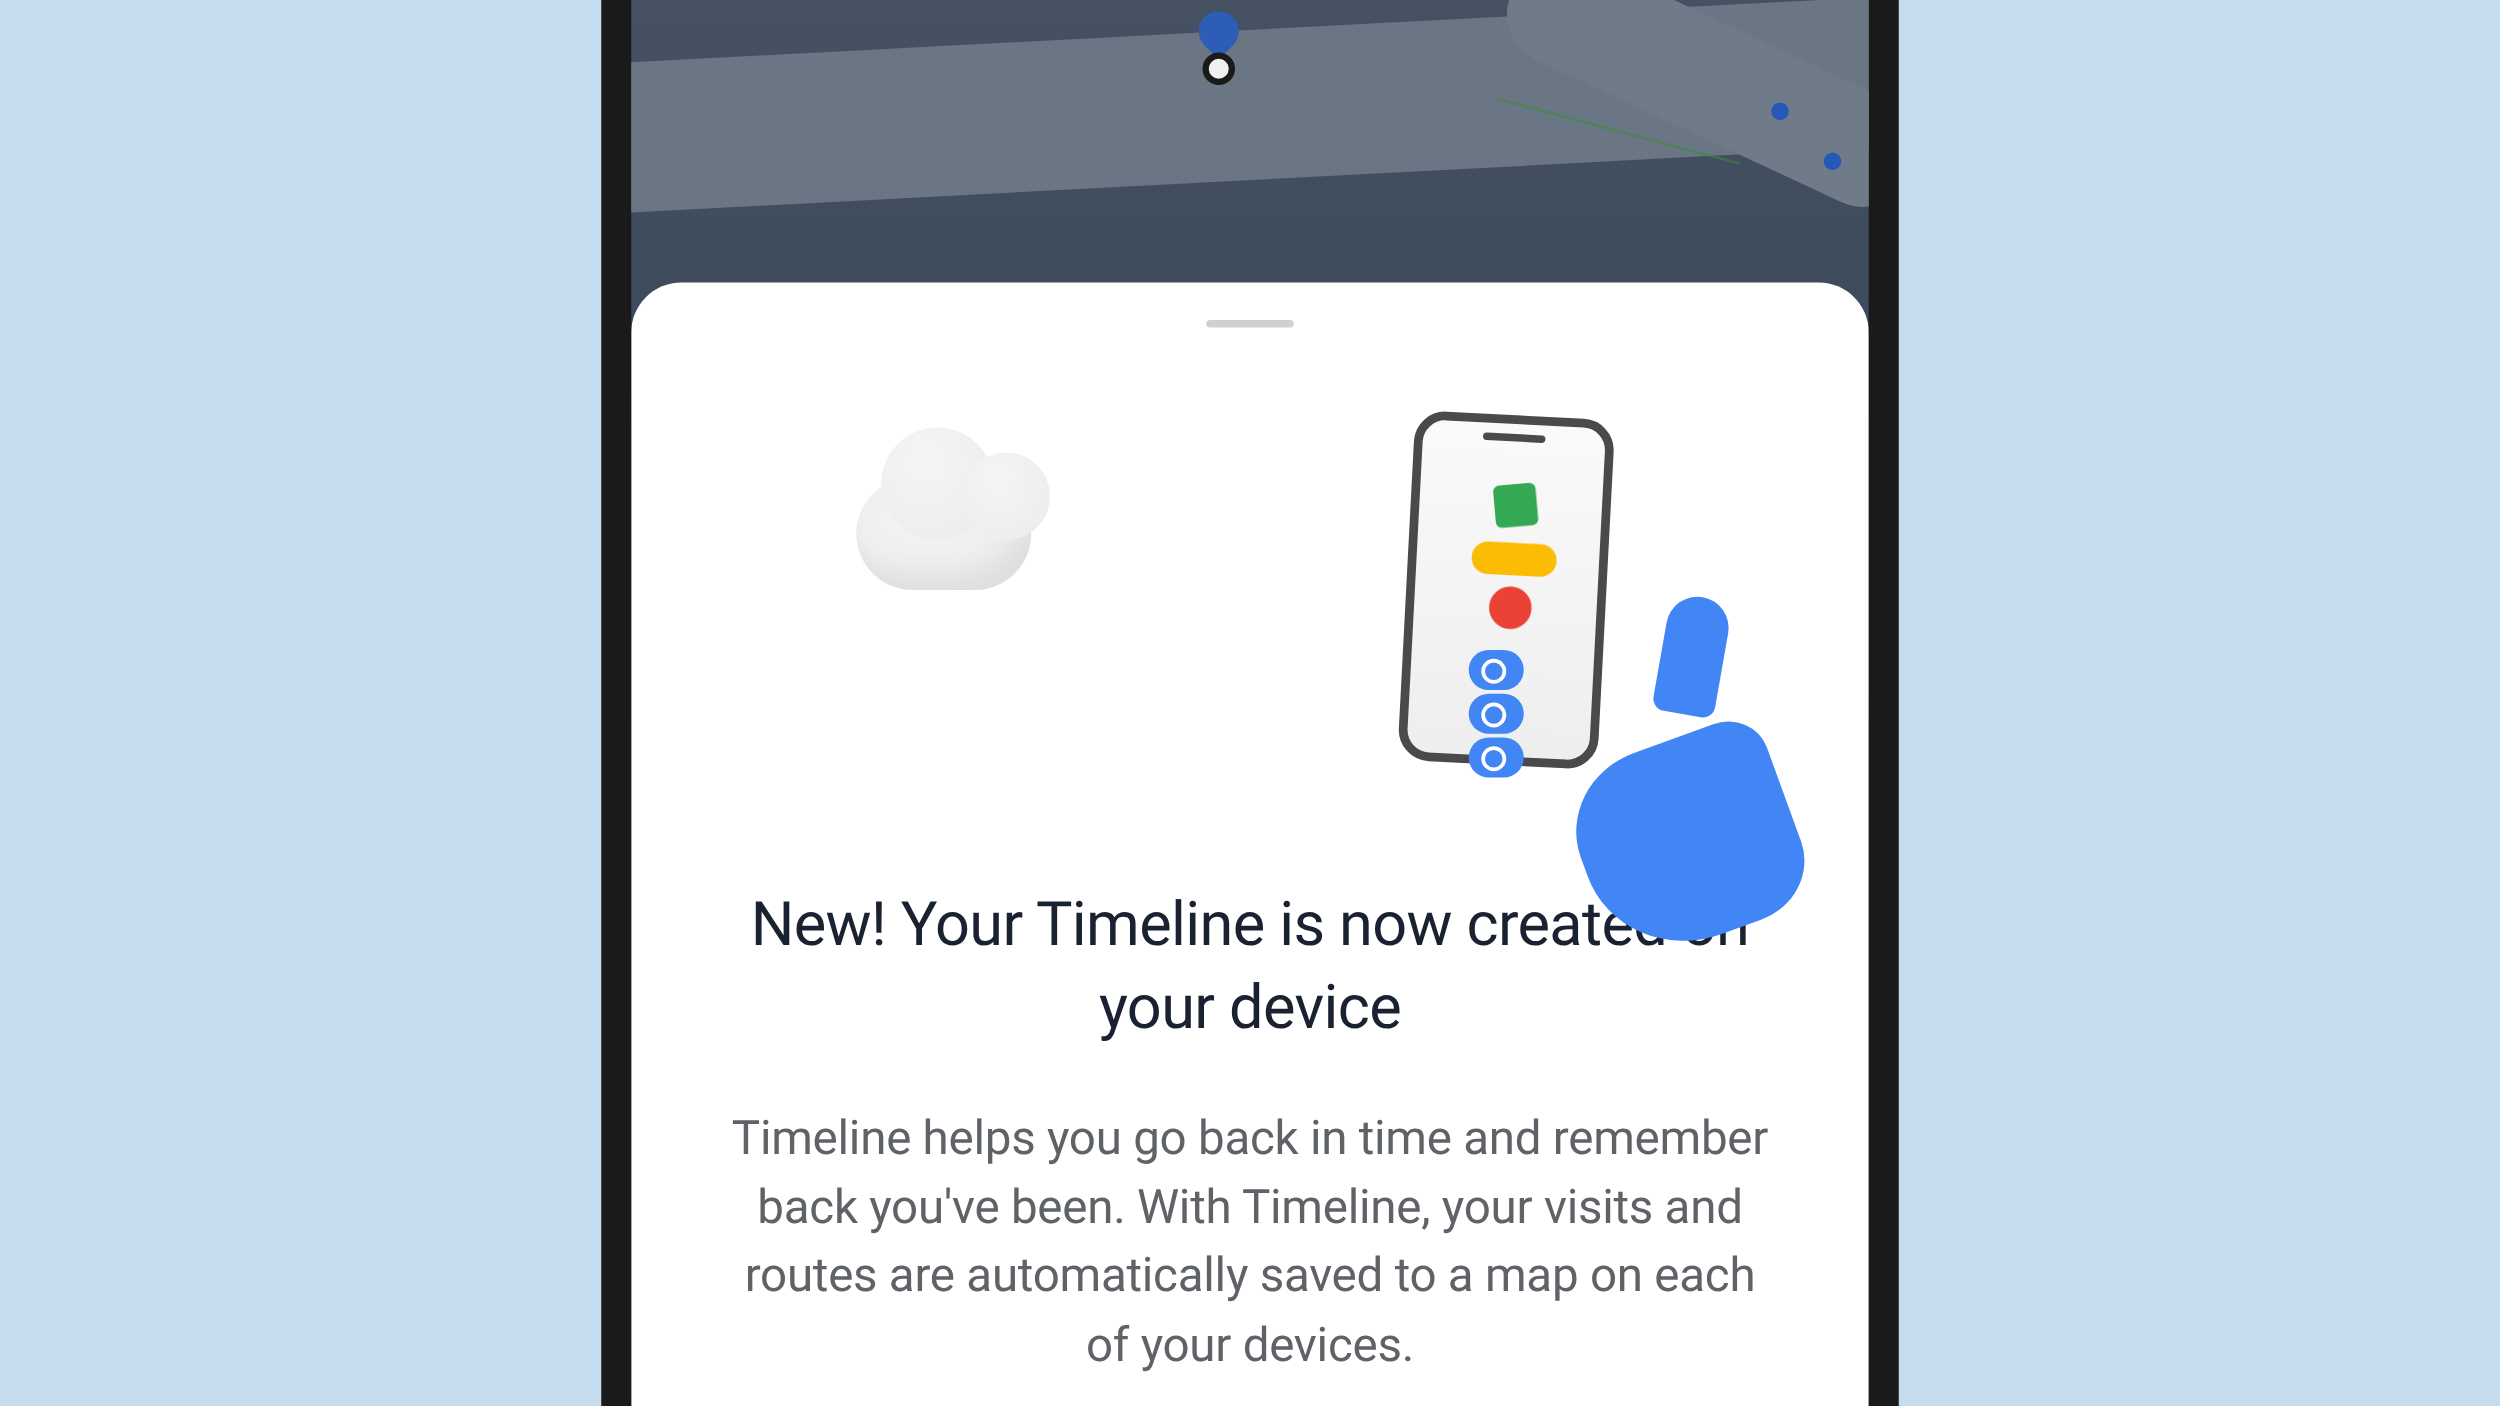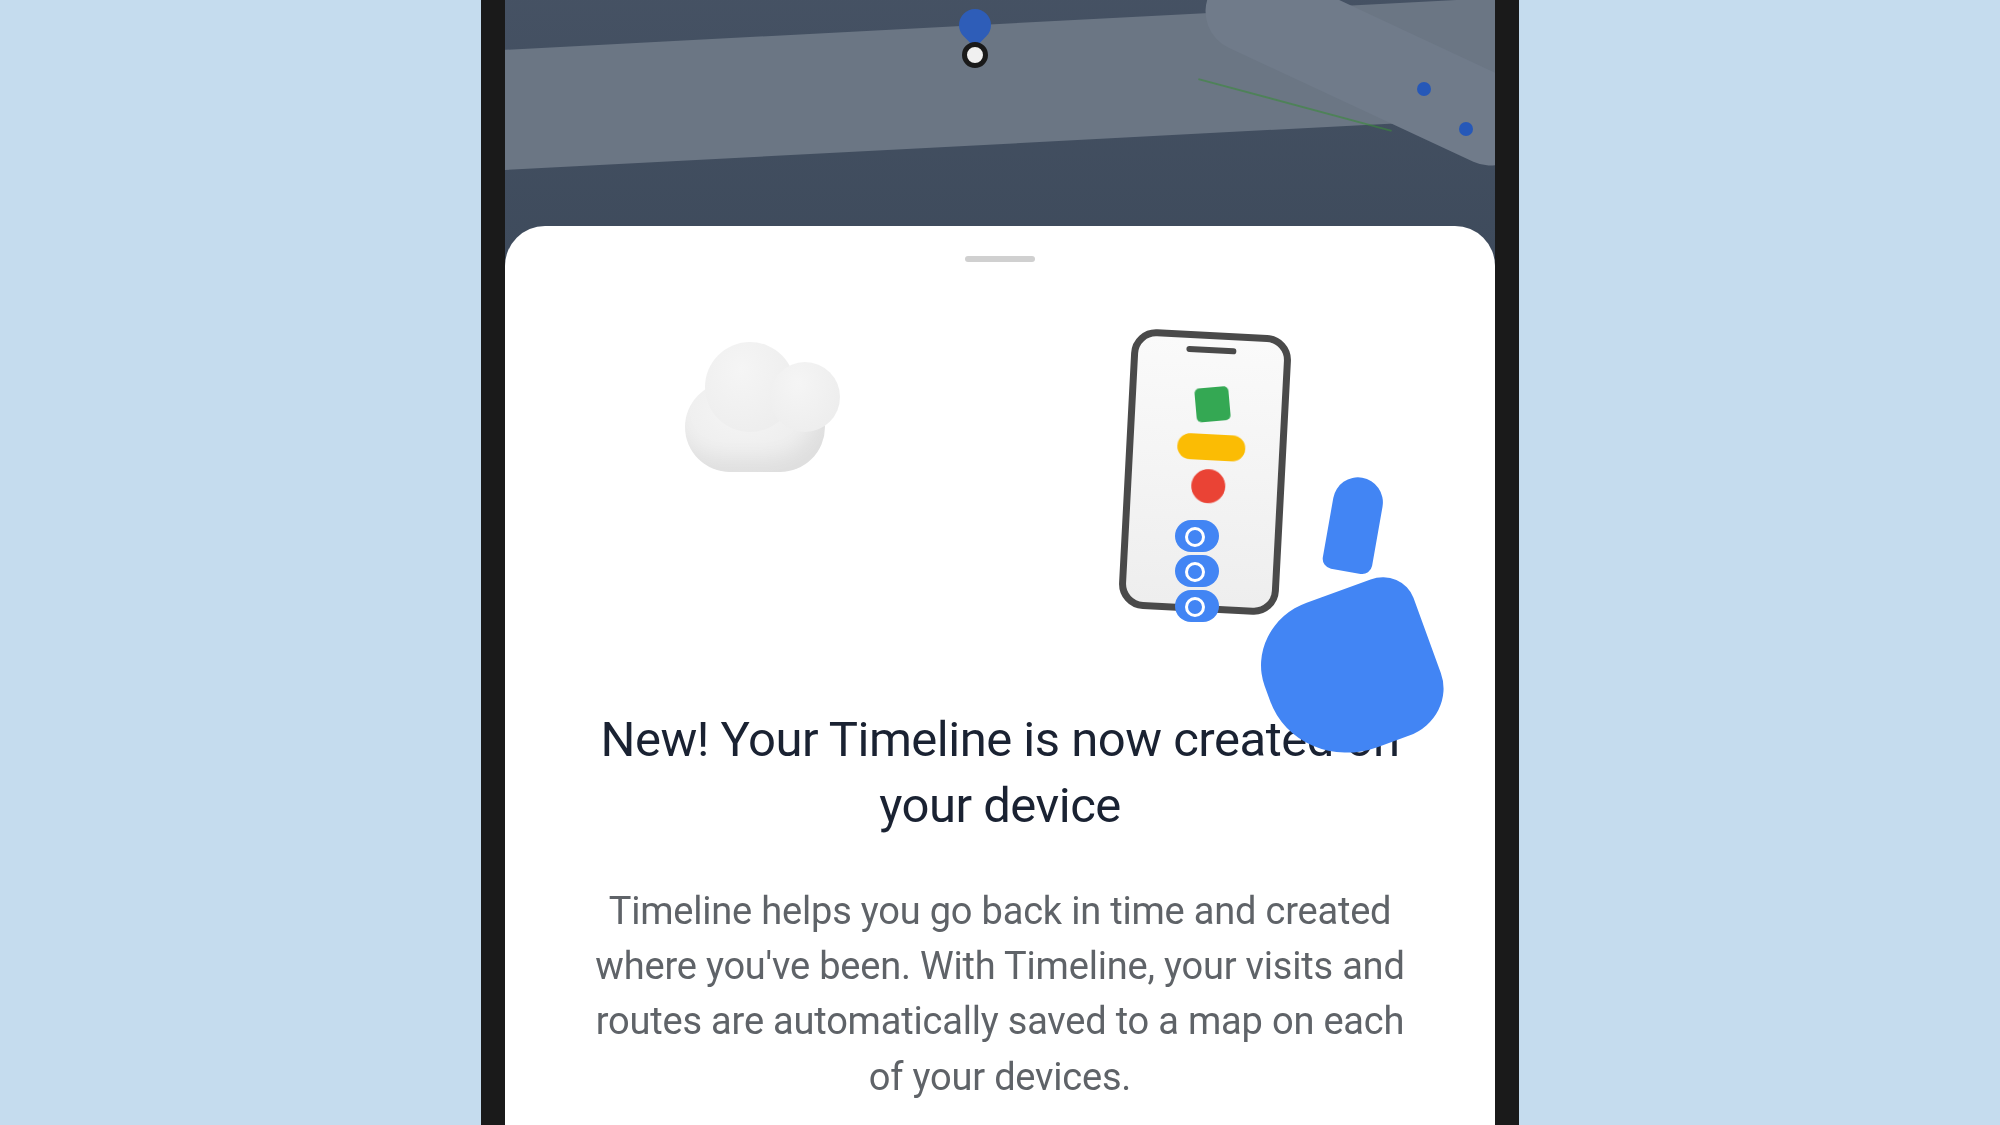--- a/index.html
+++ b/index.html
@@ -365,17 +365,17 @@
             <div class="thumb"></div>
             <div class="hand-palm"></div>
             <div class="finger finger-1"></div>
             <div class="finger finger-2"></div>
             <div class="finger finger-3"></div>
           </div>
         </div>
       </div>
 
       <h1 class="sheet-title">New! Your Timeline is now created on your device</h1>
-      <p class="sheet-body">Timeline helps you go back in time and created where you've been.  With Timeline, your visits and routes are automatically saved to a map on each of your devices.</p>
+      <p class="sheet-body">Timeline helps you go back in time and remember back you've been.  With Timeline, your visits and routes are automatically saved to a map on each of your devices.</p>
     </div>
 
   </div>
 </div>
 
 </body></html>

